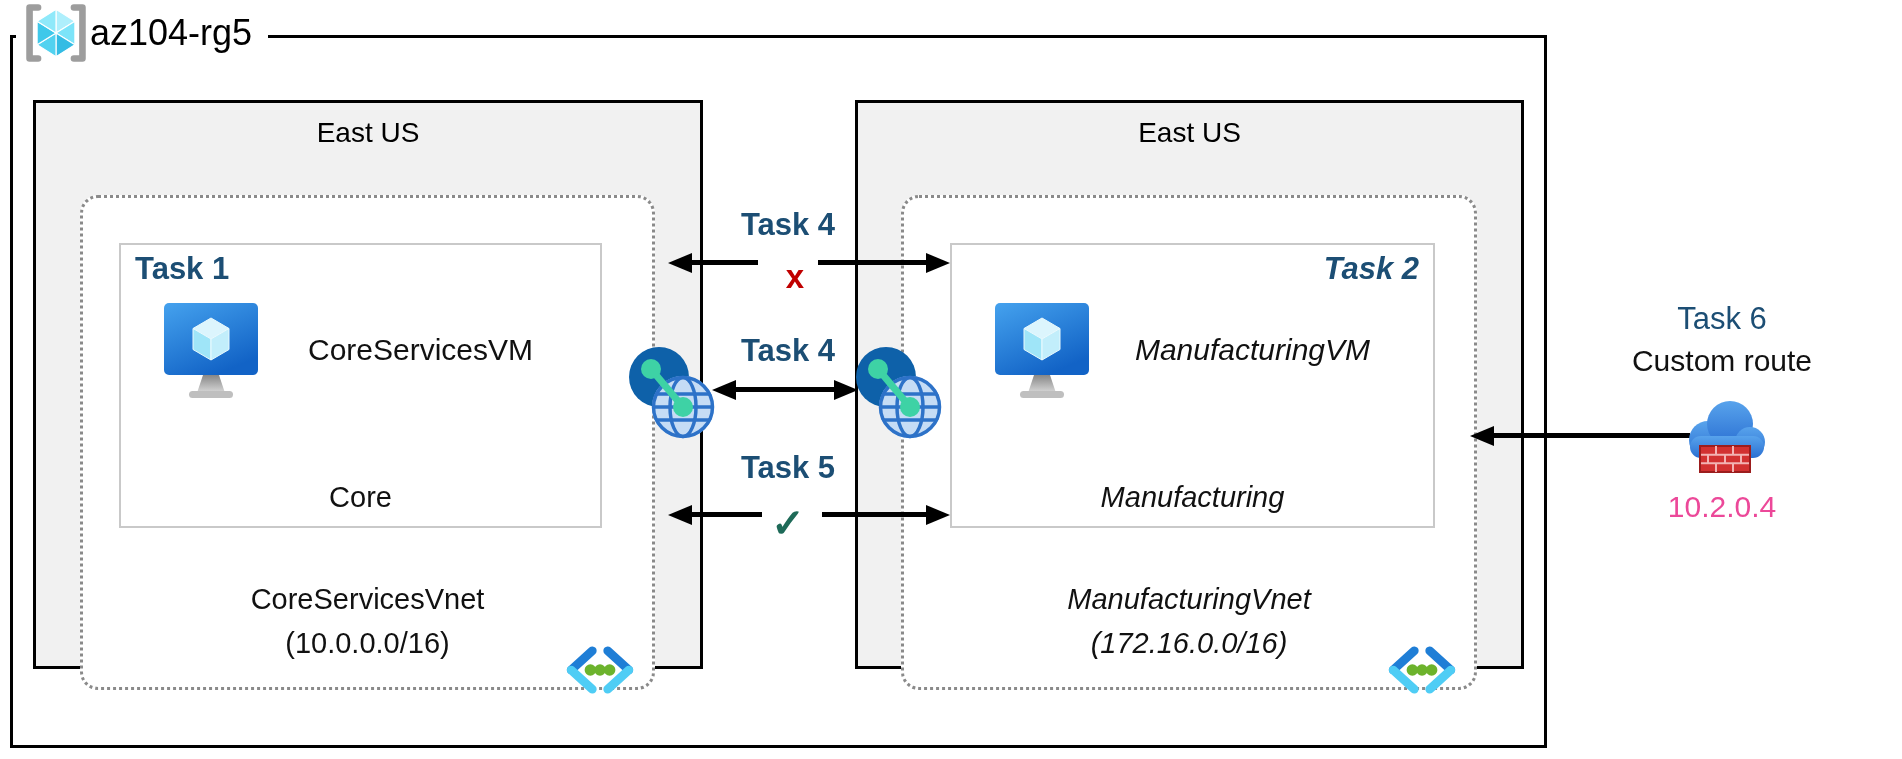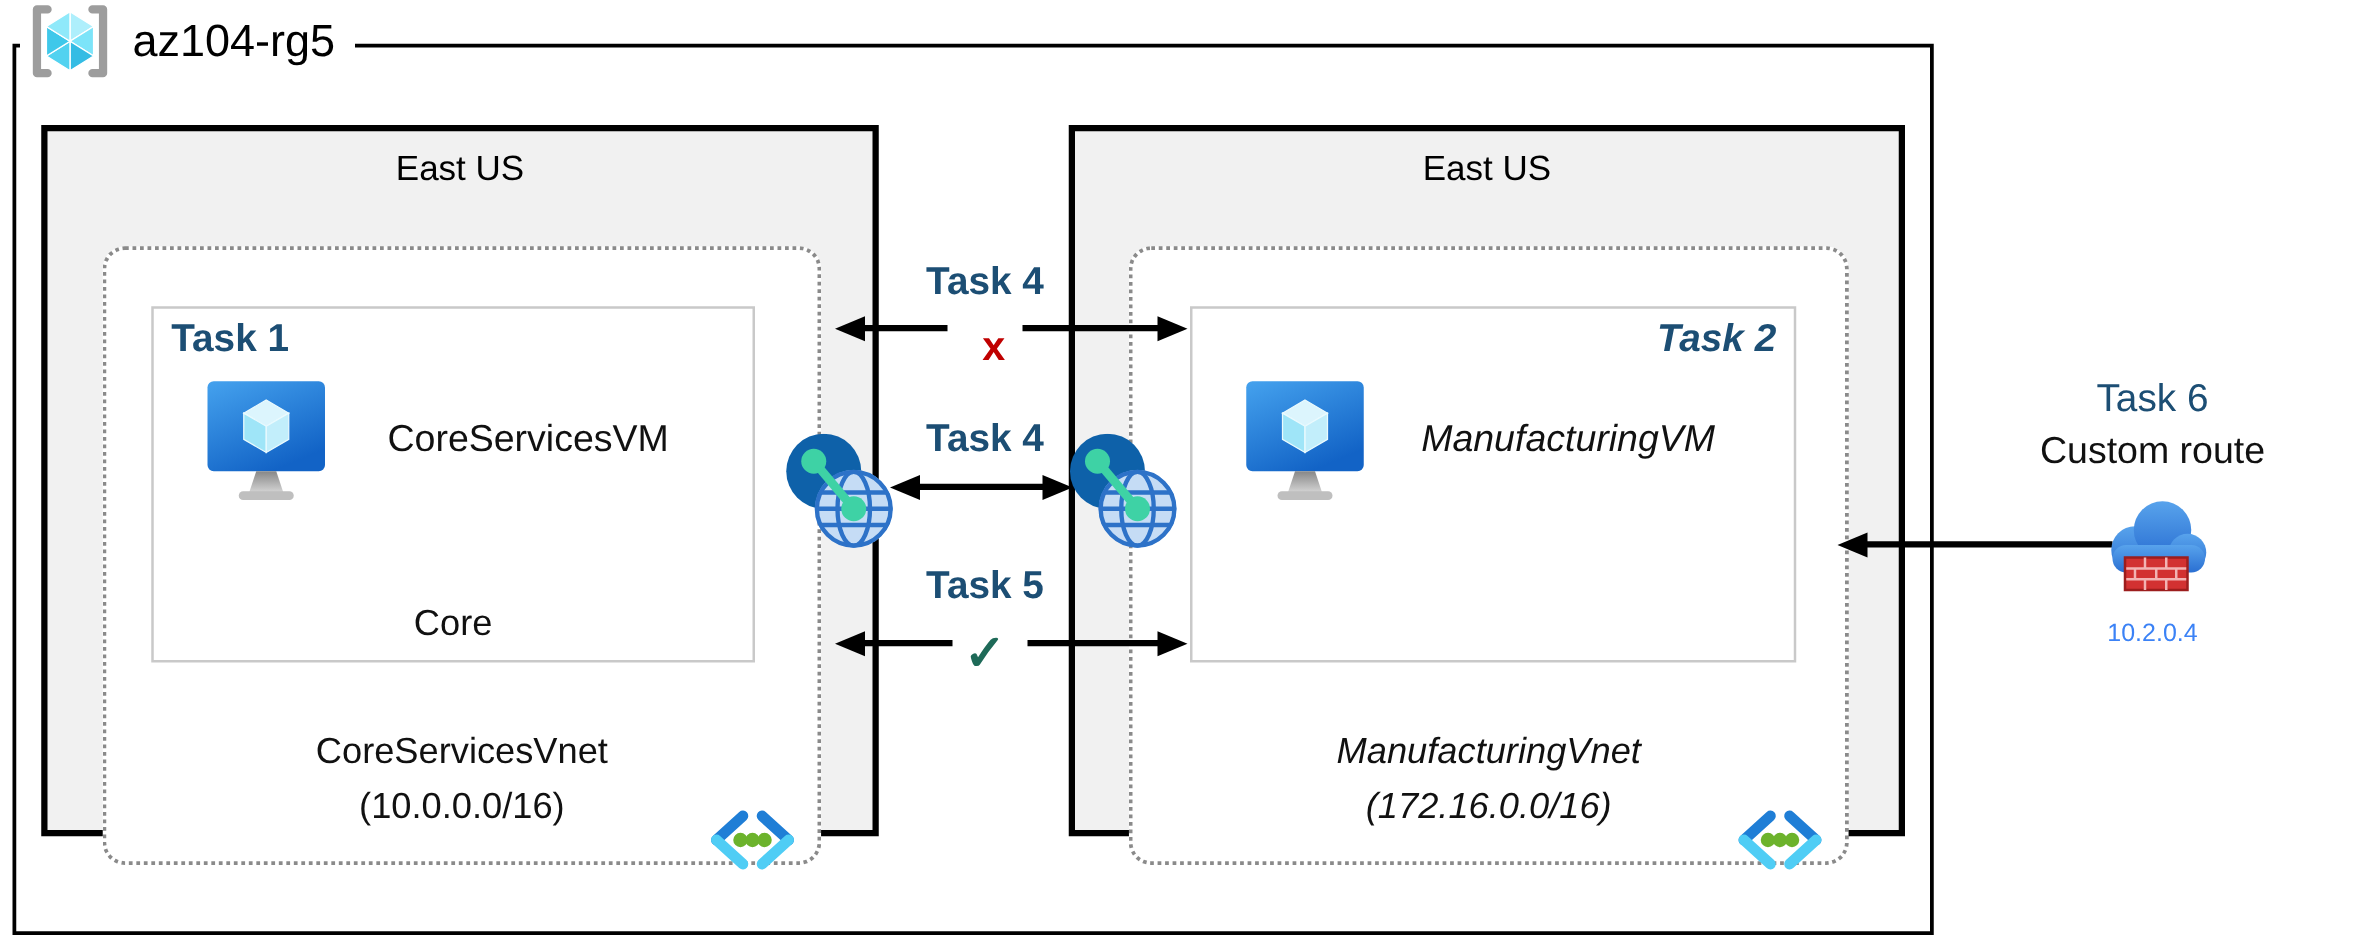--- a/index.html
+++ b/index.html
@@ -3,25 +3,25 @@
 <meta charset="utf-8">
 <style>
   * { box-sizing: border-box; margin: 0; padding: 0; }
   body { background: #fff; font-family: "Liberation Sans", sans-serif; color: #111; }
   .canvas { position: relative; width: 1902px; height: 759px; background: #fff; overflow: hidden; }
 
   
   .rg-box { position: absolute; left: 10px; top: 35px; width: 1537px; height: 713px;
             border: 3px solid #000; background: #fff; z-index: 0; }
   .rg-header { position: absolute; left: 16px; top: 2px; display: flex; align-items: center;
-               gap: 16px; background: #fff; padding: 0 16px 0 6px; z-index: 3; }
+               background: #fff; padding: 0 16px 0 6px; z-index: 3; }
   .rg-title { font-size: 36px; color: #000; white-space: nowrap; }
 
   
-  .region { position: absolute; top: 100px; height: 569px; border: 5px solid #000000;
+  .region { position: absolute; top: 100px; height: 569px; border: 3px solid #000000;
             background: #f1f1f1; z-index: 1; }
   .region-left  { left: 33px;  width: 670px; }
   .region-right { left: 855px; width: 669px; }
   .region-title { position: absolute; left: 0; right: 0; top: 14px; text-align: center;
                   font-size: 28px; color: #000; }
 
   
   .vnet-box { position: absolute; top: 92px; height: 495px; background: #fff;
               border: 3px dotted #8a8a8a; border-radius: 18px; }
   .vnet-box-left  { left: 44px; width: 575px; }
@@ -65,21 +65,21 @@
   .peer-left  { left: 627px; }
   .peer-right { left: 854px; }
 
   
   .t6-label { position: absolute; left: 1622px; top: 299px; width: 200px; text-align: center;
               font-size: 31px; line-height: 40px; font-weight: normal; color: #1c4e74; z-index: 6; }
   .t6-sub { position: absolute; left: 1602px; top: 341px; width: 240px; text-align: center;
             font-size: 30px; line-height: 40px; color: #111; z-index: 6; }
   .t6-cloud { position: absolute; left: 1678px; top: 391px; z-index: 6; }
   .t6-ip { position: absolute; left: 1622px; top: 487px; width: 200px; text-align: center;
-           font-size: 20px; line-height: 40px; color: #3b82f6; z-index: 6; }
+           font-size: 30px; line-height: 40px; color: #ec4899; z-index: 6; }
 </style>
 </head>
 <body>
 
 <div class="canvas">
 
   <div class="rg-box"></div>
   <div class="rg-header">
     <svg width="68" height="62" viewBox="0 0 72 64">
       <path d="M17,5 H8 V59 H17" fill="none" stroke="#9d9d9d" stroke-width="7" stroke-linecap="round" stroke-linejoin="round"></path>
@@ -166,20 +166,21 @@
               <polygon points="50,18 68,28.5 50,39 32,28.5" fill="#dcf5fd"></polygon>
               <polygon points="32,28.5 50,39 50,60 32,49.5" fill="#9fe5f8"></polygon>
               <polygon points="68,28.5 50,39 50,60 68,49.5" fill="#c2eefb"></polygon>
             </g>
             <polygon points="42,75 58,75 64,93 36,93" fill="url(#vmstand2)"></polygon>
             <rect x="28" y="91" width="44" height="7" rx="3.5" fill="#bfbfbf"></rect>
           </svg>
           <span class="vm-name">ManufacturingVM</span>
         </div>
         <div class="subnet-label">
+          <div>Manufacturing</div>
         </div>
       </div>
       <div class="vnet-label">
         <div>ManufacturingVnet</div>
         <div>(172.16.0.0/16)</div>
       </div>
       <svg class="vnet-icon vnet-icon-right" viewBox="0 0 76 52">
         <path d="M30,6 L8,26" stroke="#1f7ed6" stroke-width="9" stroke-linecap="round" fill="none"></path>
         <path d="M8,26 L30,46" stroke="#4fcdf5" stroke-width="9" stroke-linecap="round" fill="none"></path>
         <path d="M46,6 L68,26" stroke="#1f7ed6" stroke-width="9" stroke-linecap="round" fill="none"></path>

